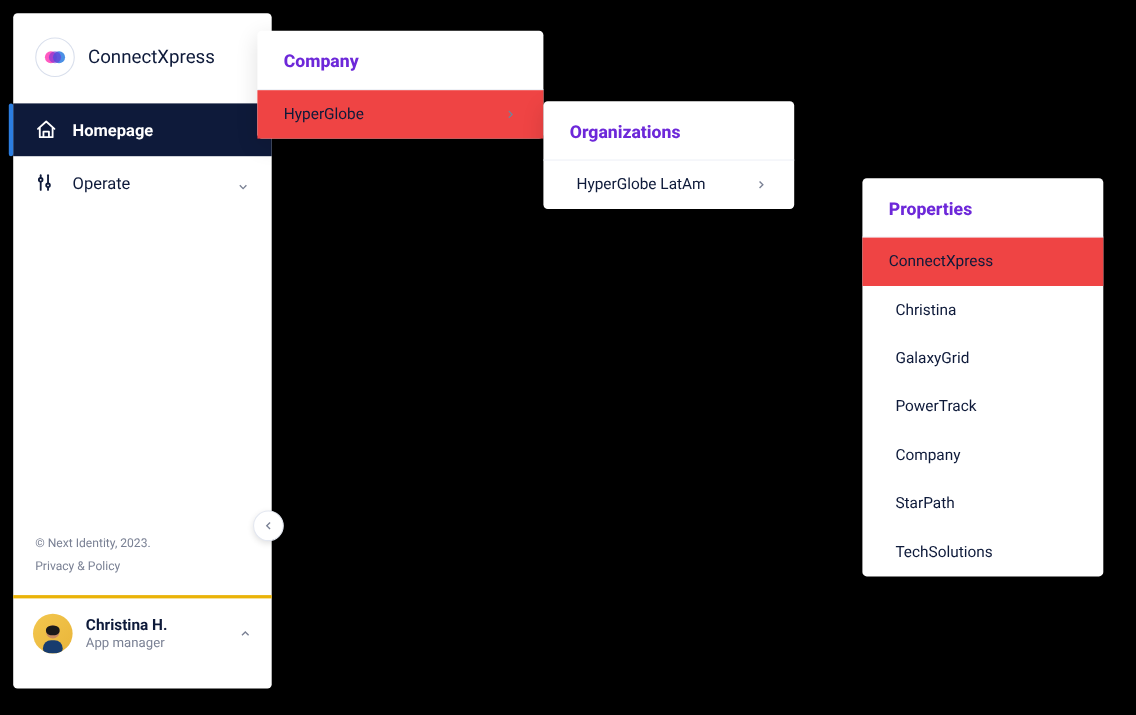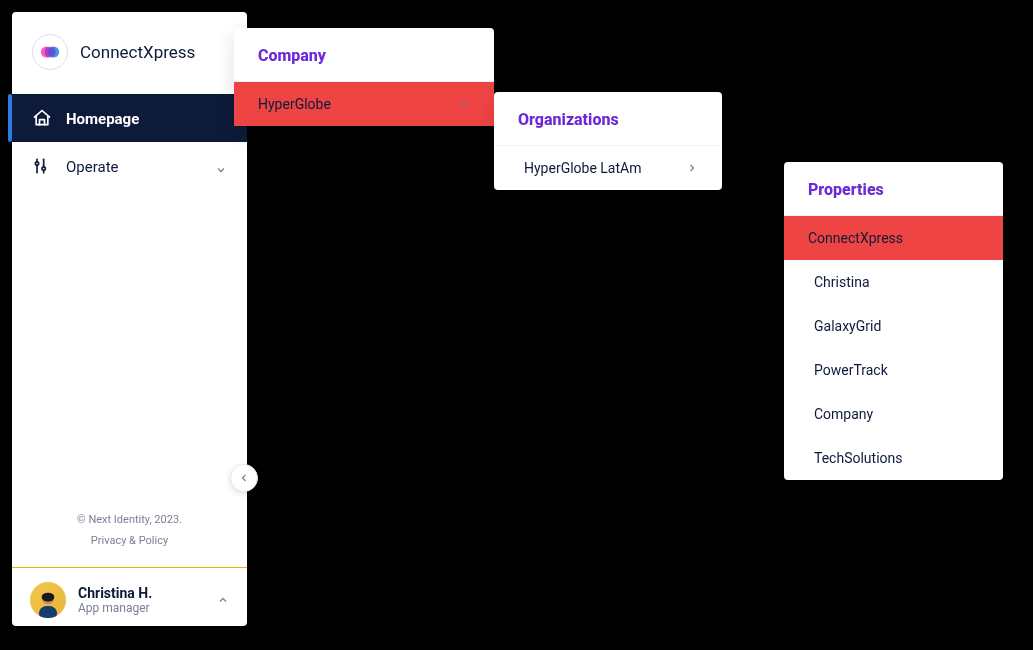--- a/index.html
+++ b/index.html
@@ -78,32 +78,32 @@
       border: 1px solid #e3e7f0;
       border-radius: 50%;
       display: flex; align-items:center; justify-content:center;
       box-shadow: 0 2px 6px rgba(0,0,0,0.12);
       cursor: pointer;
     }
 
     .footer {
       margin-top: auto;
       padding: 18px 20px 12px;
-      text-align: center;
+      text-align: left;
       color: #7a8194;
       font-size: 11px;
     }
     .footer .line { margin-bottom: 8px; }
 
     .user {
       display: flex;
       align-items: center;
       gap: 12px;
-      padding: 14px 18px 8px;
-      border-top: 1px solid #eab308;
+      padding: 14px 18px 32px;
+      border-top: 3px solid #eab308;
       cursor: pointer;
     }
     .avatar {
       width: 36px; height: 36px; border-radius: 50%;
       background: linear-gradient(135deg,#f3c74e 0%, #e9b53a 100%);
       display:flex; align-items:flex-end; justify-content:center;
       overflow:hidden;
     }
     .avatar svg { width: 30px; height: 30px; }
     .user-name { font-weight: 700; font-size: 14px; color: #0e1a3a; }
@@ -257,15 +257,18 @@
   <div class="panel-item">
     <span>GalaxyGrid</span>
   </div>
   <div class="panel-item">
     <span>PowerTrack</span>
   </div>
   <div class="panel-item">
     <span>Company</span>
   </div>
   <div class="panel-item">
+    <span>StarPath</span>
+  </div>
+  <div class="panel-item">
     <span>TechSolutions</span>
   </div>
 </div>
 
 </body></html>

